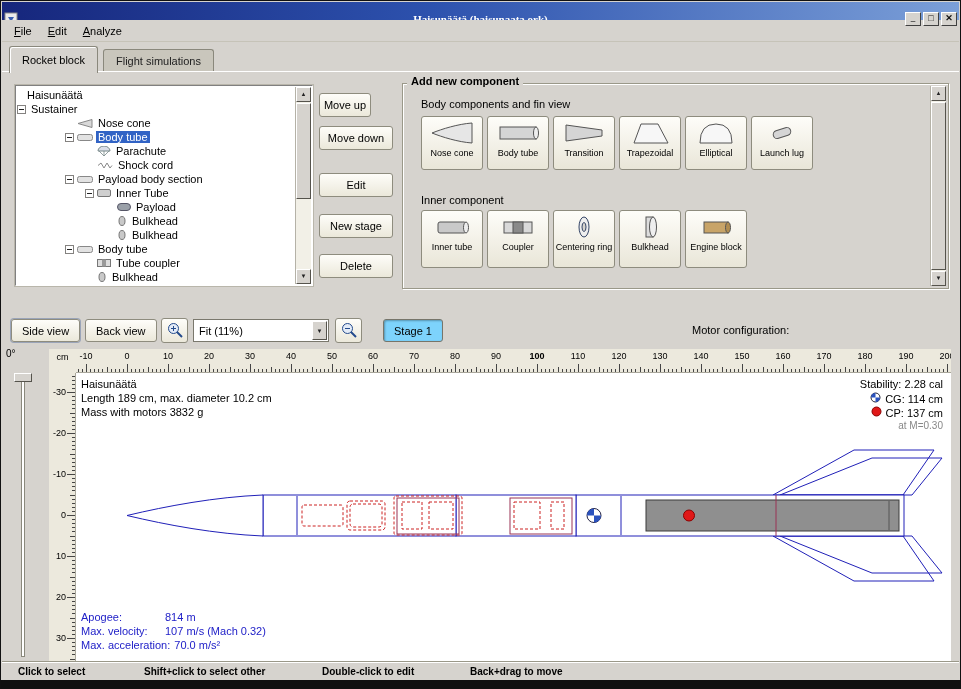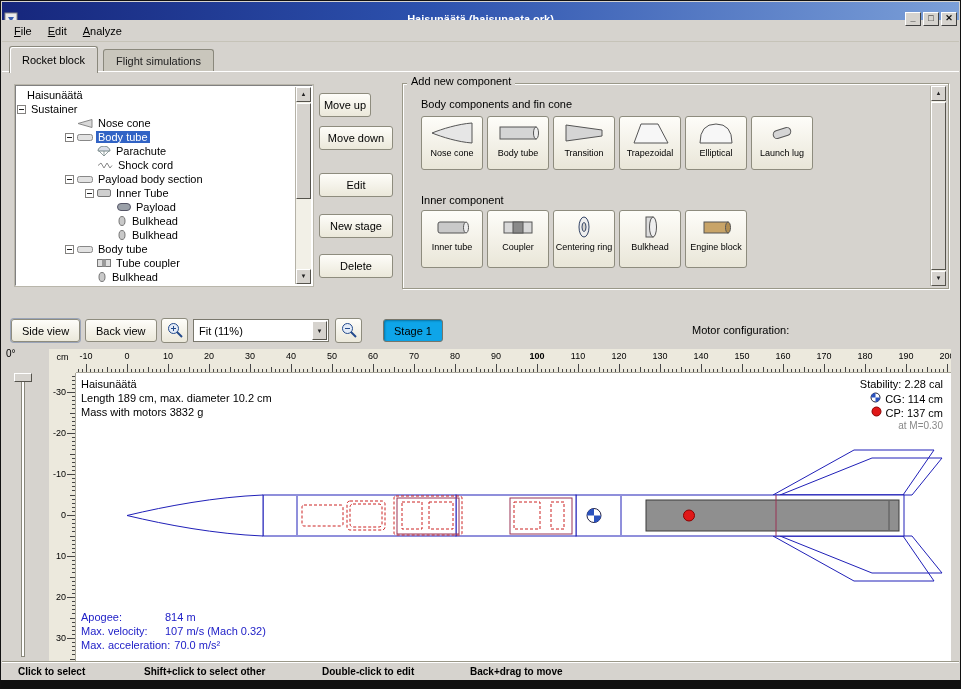--- a/index.html
+++ b/index.html
@@ -5,21 +5,21 @@
   * { margin:0; padding:0; box-sizing:border-box; }
   html,body { width:961px; height:689px; overflow:hidden; background:#555; }
   body { font-family:"Liberation Sans", sans-serif; font-size:11px; color:#000; }
 
   .window { position:relative; width:961px; height:689px; background:#d6d3ce; border:1px solid #111; overflow:hidden; }
   .bottom-edge { position:absolute; left:0; right:0; bottom:0; height:8px; background:#101010; }
 
   
   .titlebar { position:absolute; left:1px; top:1px; right:1px; height:34px;
     background:linear-gradient(90deg,#16267c 0%,#2d52ae 45%,#7b9fd8 100%);
-    display:flex; align-items:center; padding:0 2px; }
+    display:flex; align-items:center; padding:0 2px;font-family:Liberation Serif, serif; }
   .app-icon { width:14px; height:14px; margin-right:3px; flex:0 0 auto; }
   .title-text { position:absolute; left:0; right:0; text-align:center; color:#fff; font-weight:bold; font-size:11px; }
   .title-btns { margin-left:auto; display:flex; gap:2px; z-index:2; }
   .wbtn { width:16px; height:14px; background:#d6d3ce; border:1px solid; border-color:#fff #404040 #404040 #fff;
     font-size:9px; line-height:11px; text-align:center; font-weight:bold; color:#111; }
 
   
   .menubar { position:absolute; left:1px; top:19px; right:1px; height:22px; background:#d6d3ce;
     display:flex; align-items:center; padding-left:4px; border-bottom:1px solid #c6c3b8; }
   .menu-item { display:inline-block; padding:3px 8px; }
@@ -29,21 +29,21 @@
   .tabstrip { position:absolute; left:1px; top:41px; right:1px; height:30px; }
   .tab { position:absolute; bottom:0; border:1px solid #8a887c; border-bottom:none; border-radius:3px 3px 0 0;
     padding:0 12px; display:flex; align-items:center; }
   .tab.active { left:7px; height:27px; background:#d6d3ce; z-index:3; box-shadow:inset 1px 1px 0 #fff; bottom:-1px; }
   .tab.inactive { left:101px; height:23px; background:#c9c6bc; color:#222; }
   .tab-panel { position:absolute; left:1px; right:1px; top:70px; bottom:8px; background:#d6d3ce; border-top:1px solid #fff; }
 
   
   .btn { position:absolute; background:linear-gradient(#fefdf9,#ebe8da); border:1px solid #8e8c7e; border-radius:3px;
     font-size:11px; display:flex; align-items:center; justify-content:center; cursor:default; }
-  .btn.pressed { background:#0ea5e9; box-shadow:inset 1px 1px 2px rgba(0,0,0,.3); border-color:#77756a; }
+  .btn.pressed { background:#7dd3fc; box-shadow:inset 1px 1px 2px rgba(0,0,0,.3); border-color:#77756a; }
   .btn.outlined { box-shadow:0 0 0 1px #9aa4b8; }
 
   
   .tree-panel { position:absolute; left:14px; top:84px; width:298px; height:201px; background:#fff;
     border:1px solid; border-color:#808080 #fff #fff #808080; outline:1px solid #b9b6ab; }
   .tree-rows { position:absolute; left:1px; top:1px; right:17px; bottom:1px; overflow:hidden; padding-top:1px; }
   .trow { height:14px; display:flex; align-items:center; gap:3px; white-space:nowrap; }
   .tlabel { padding:0 2px; }
   .tlabel.selected { background:#3163c5; color:#fff; }
   .exp { width:9px; height:9px; border:1px solid #848280; background:#fff; position:relative; flex:0 0 auto; }
@@ -54,21 +54,21 @@
   
   .vscroll { position:absolute; top:1px; right:1px; bottom:1px; width:16px; background:#f2f0e7; border-left:1px solid #b5b2a7; }
   .sbtn { position:absolute; left:0; width:15px; height:15px; background:#d6d3ce; border:1px solid; border-color:#fff #55534c #55534c #fff;
     font-size:6px; line-height:13px; text-align:center; color:#222; }
   .sbtn.up { top:0; } .sbtn.down { bottom:0; }
   .sthumb { position:absolute; left:0; width:15px; background:#d6d3ce; border:1px solid; border-color:#fff #55534c #55534c #fff; }
 
   
   .groupbox { position:absolute; left:401px; top:82px; width:547px; height:206px;
     border:1px solid #9a9889; box-shadow:inset 1px 1px 0 #fff, 1px 1px 0 #fff; }
-  .group-title { position:absolute; left:4px; top:-9px; background:#d6d3ce; padding:0 4px; font-weight:normal; }
+  .group-title { position:absolute; left:4px; top:-9px; background:#d6d3ce; padding:0 4px; font-weight:bold; }
   .pal-label-row { position:absolute; left:18px; }
   .pal-row { position:absolute; left:18px; display:flex; gap:4px; }
   .pal-btn { width:62px; background:linear-gradient(#fefdf9,#e9e6d8); border:1px solid #8e8c7e; border-radius:3px;
     display:flex; flex-direction:column; align-items:center; justify-content:flex-start; padding-top:3px; gap:1px; }
   .pal-btn .cap { font-size:9px; line-height:1.1; text-align:center; }
   .row1 .pal-btn { height:54px; }
   .row2 .pal-btn { height:58px; }
 
   
   .combo { position:absolute; height:23px; background:#fff; border:1px solid #7a786d; display:flex; align-items:center;
@@ -270,21 +270,21 @@
   </div>
 
   <div class="btn" style="left:318px;top:92px;width:52px;height:24px">Move up</div>
   <div class="btn" style="left:318px;top:125px;width:74px;height:24px">Move down</div>
   <div class="btn" style="left:318px;top:172px;width:74px;height:24px">Edit</div>
   <div class="btn" style="left:318px;top:213px;width:74px;height:24px">New stage</div>
   <div class="btn" style="left:318px;top:253px;width:74px;height:24px">Delete</div>
 
   <div class="groupbox">
     <span class="group-title">Add new component</span>
-    <div class="pal-label-row" style="top:14px">Body components and fin cone</div>
+    <div class="pal-label-row" style="top:14px">Body components and fin view</div>
     <div class="pal-row row1" style="top:32px">
       <div class="pal-btn">
         <span><svg width="44" height="26">
               <path d="M2 13 C12 9 28 4 42 3 L42 23 C28 22 12 17 2 13 Z" fill="#e6e6e6" stroke="#555"></path>
             </svg></span>
         <span class="cap">Nose cone</span>
       </div>
       <div class="pal-btn">
         <span><svg width="44" height="26">
               <rect x="4" y="7" width="36" height="12" fill="#d5d5d5" stroke="#555"></rect>

